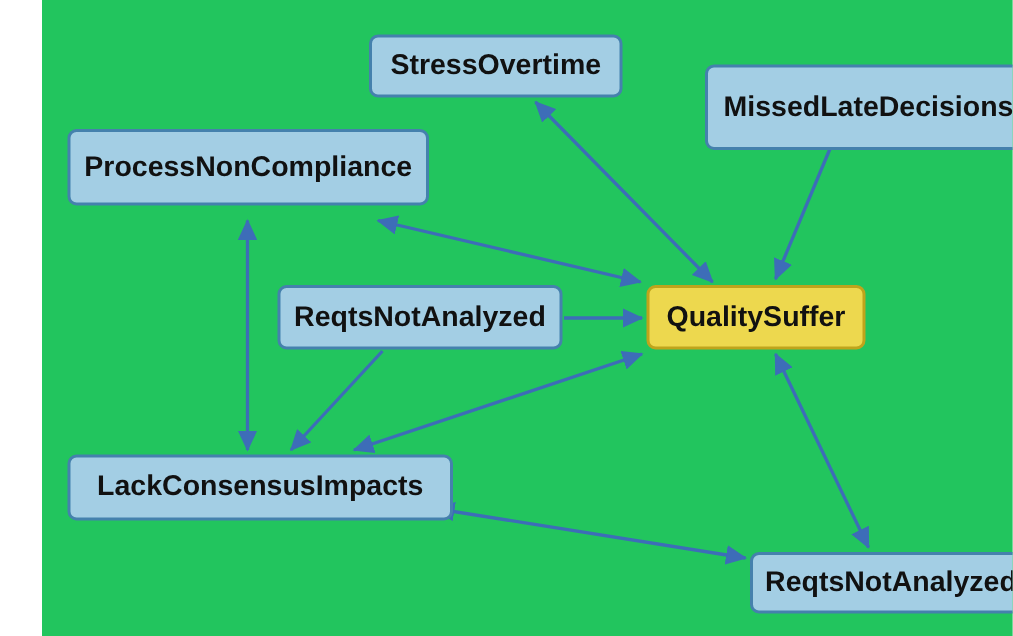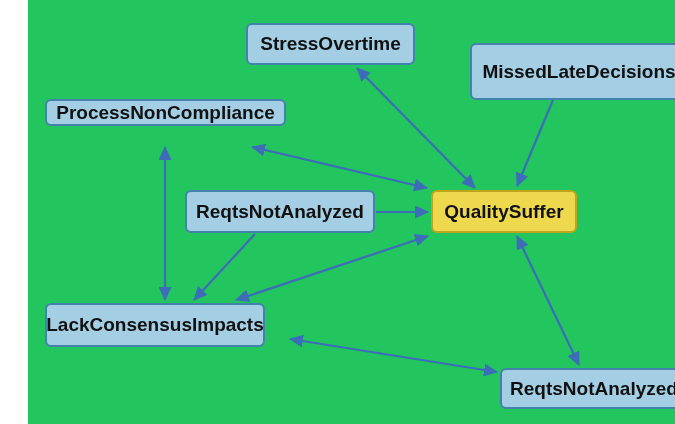--- a/index.html
+++ b/index.html
@@ -59,18 +59,18 @@
       <line x1="137" y1="147" x2="137" y2="300" stroke="#3d6db8" stroke-width="2.2" marker-end="url(#arrowhead)" marker-start="url(#arrowhead)"></line>
       <line x1="348" y1="212" x2="400" y2="212" stroke="#3d6db8" stroke-width="2.2" marker-end="url(#arrowhead)"></line>
       <line x1="227" y1="234" x2="166" y2="300" stroke="#3d6db8" stroke-width="2.2" marker-end="url(#arrowhead)"></line>
       <line x1="208" y1="300" x2="400" y2="236" stroke="#3d6db8" stroke-width="2.2" marker-end="url(#arrowhead)" marker-start="url(#arrowhead)"></line>
       <line x1="262" y1="339" x2="469" y2="372" stroke="#3d6db8" stroke-width="2.2" marker-end="url(#arrowhead)" marker-start="url(#arrowhead)"></line>
       <line x1="489" y1="236" x2="551" y2="365" stroke="#3d6db8" stroke-width="2.2" marker-end="url(#arrowhead)" marker-start="url(#arrowhead)"></line>
     </svg>
 
   <div class="node" style="left: 218px; top: 23px; width: 169px; height: 42px;">StressOvertime</div>
   <div class="node" style="left: 442px; top: 43px; width: 218px; height: 57px;">MissedLateDecisions</div>
-  <div class="node" style="left: 17px; top: 99px; width: 241px; height: 27px;">ProcessNonCompliance</div>
+  <div class="node" style="left: 17px; top: 86px; width: 241px; height: 51px;">ProcessNonCompliance</div>
   <div class="node yellow" style="left: 403px; top: 190px; width: 146px; height: 43px;">QualitySuffer</div>
   <div class="node" style="left: 157px; top: 190px; width: 190px; height: 43px;">ReqtsNotAnalyzed</div>
-  <div class="node" style="left: 17px; top: 303px; width: 220px; height: 44px;">LackConsensusImpacts</div>
+  <div class="node" style="left: 17px; top: 303px; width: 257px; height: 44px;">LackConsensusImpacts</div>
   <div class="node" style="left: 472px; top: 368px; width: 188px; height: 41px;">ReqtsNotAnalyzed</div>
 </div>
 
 </body></html>

